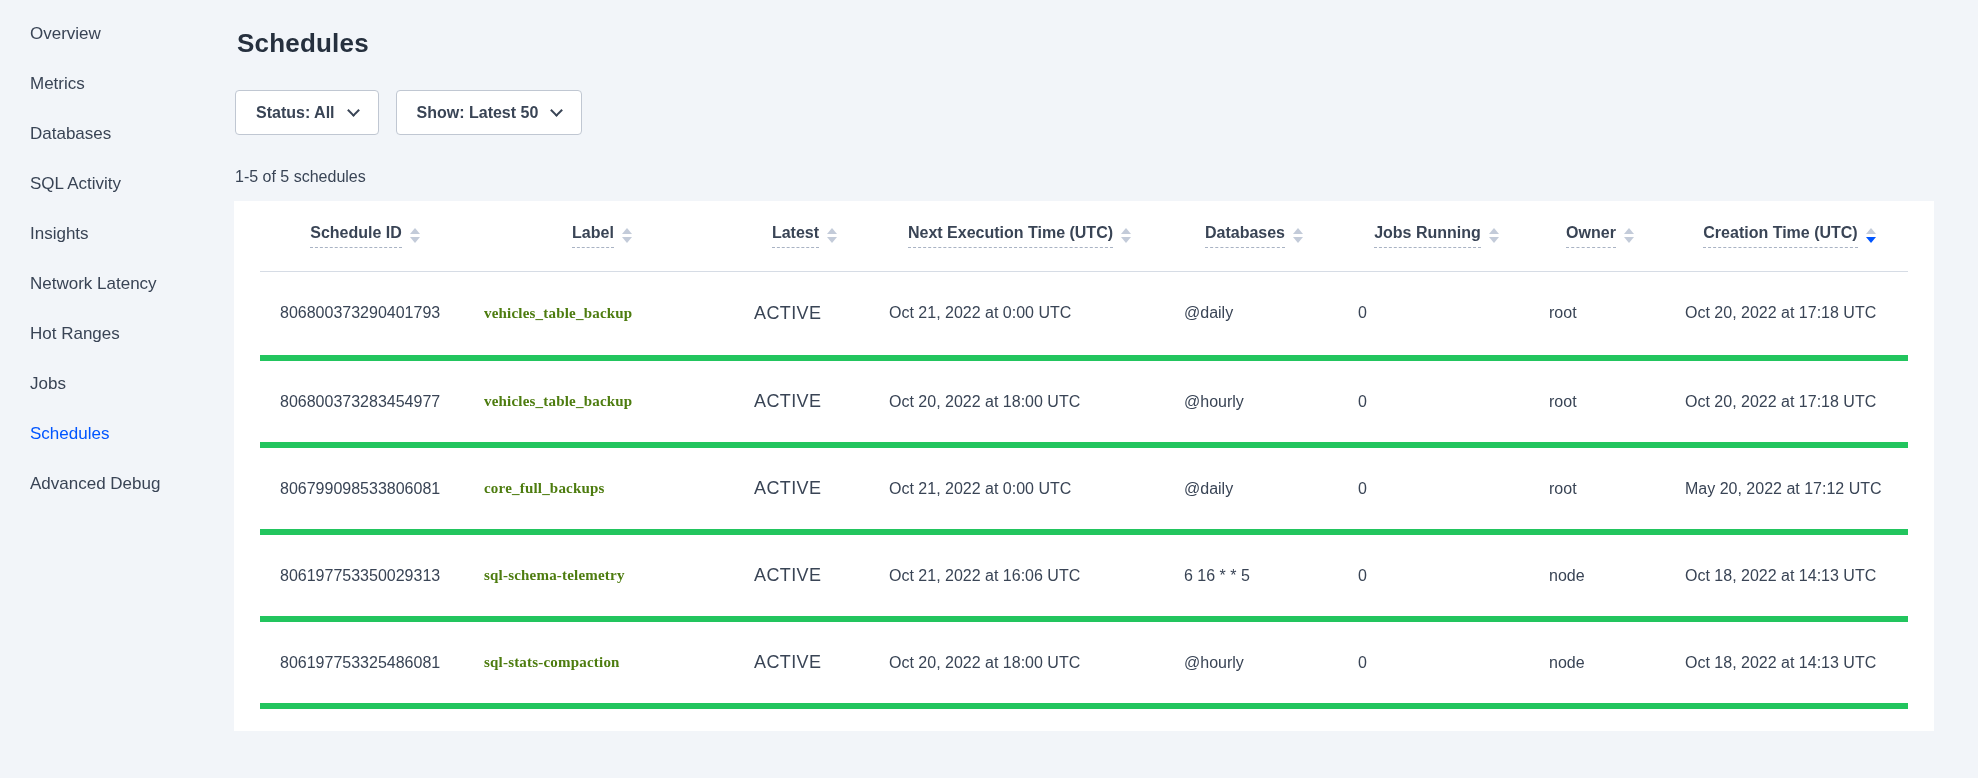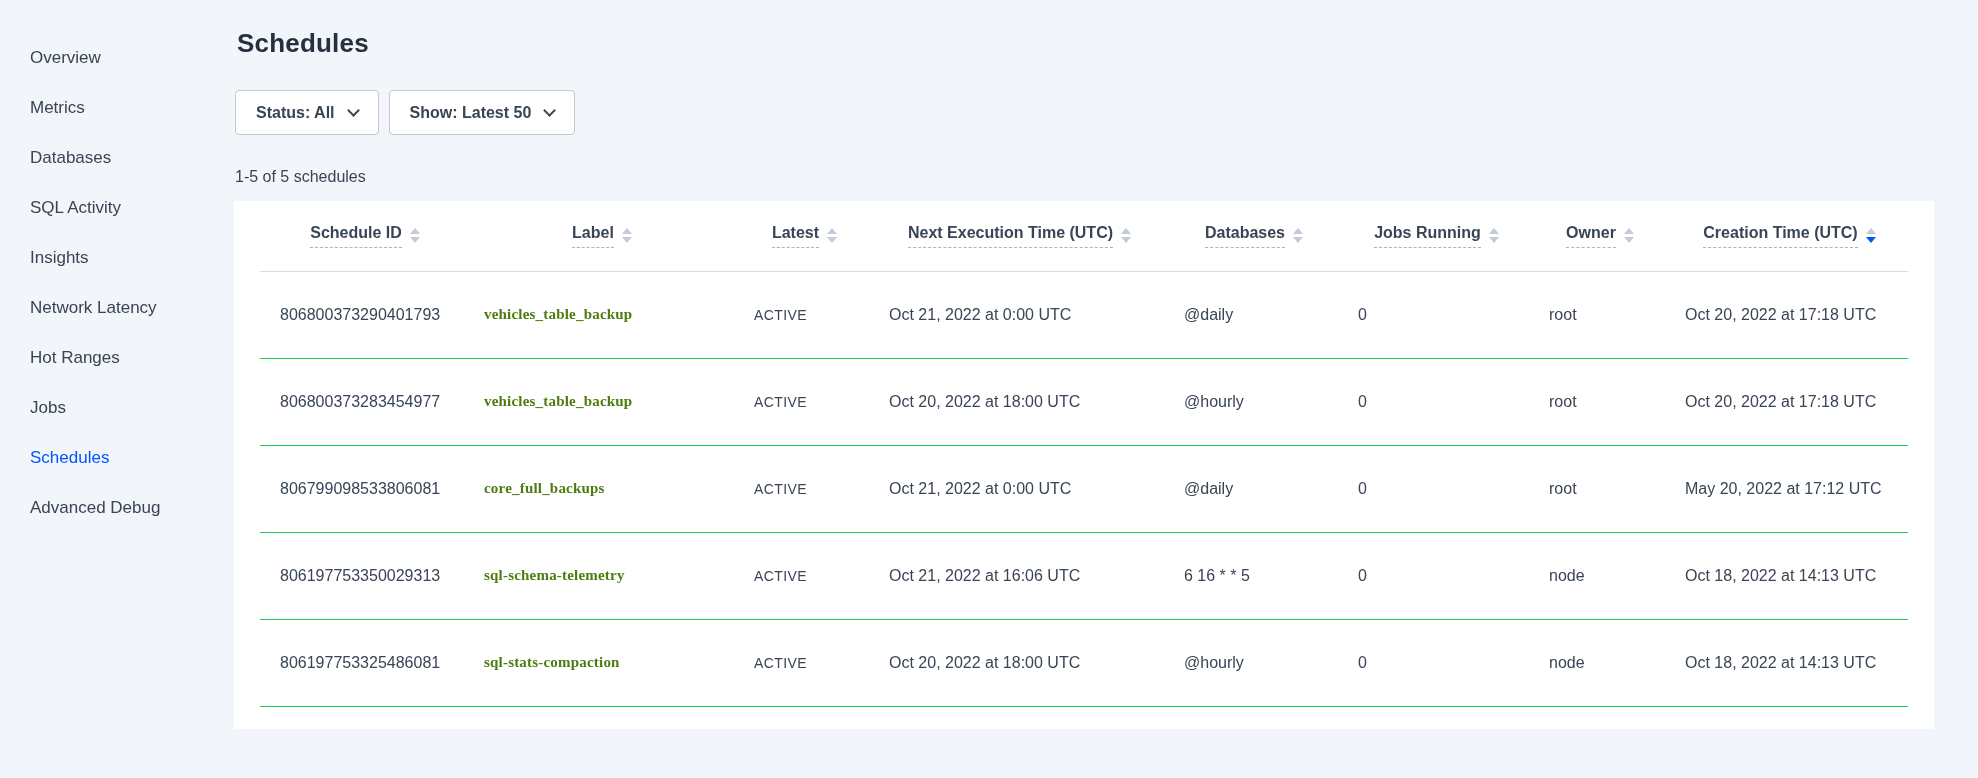--- a/index.html
+++ b/index.html
@@ -8,21 +8,21 @@
     position:relative;
     background:#f2f5f9;
     font-family:"Liberation Sans", sans-serif;
     color:#394455;
     overflow:hidden;
   }
 
   
   .sidebar {
     position:absolute; left:0; top:0; bottom:17px; width:210px;
-    padding:48px 0 0 30px;
+    padding:24px 0 0 30px;
   }
   .nav-item {
     font-size:17px; line-height:20px; margin-bottom:30px;
     color:#394455; cursor:pointer; white-space:nowrap;
   }
   .nav-item.active { color:#0055ff; }
 
   
   .main { position:absolute; left:234px; top:0; }
   .page-title {
@@ -30,21 +30,21 @@
     font-size:26px; font-weight:700; color:#26303e; letter-spacing:.2px;
   }
   .filters { margin:31px 0 0 1px; display:flex; }
   .dropdown {
     height:45px; background:#ffffff;
     border:1px solid #c0c7d2; border-radius:4px;
     display:inline-flex; align-items:center; gap:14px;
     padding:0 20px; cursor:pointer;
     font-size:16px; font-weight:600; color:#394455;
   }
-  .dropdown + .dropdown { margin-left:10px; }
+  .dropdown + .dropdown { margin-left:17px; }
   .chev {
     width:9px; height:9px; margin-top:-4px;
     border-right:2px solid #394455; border-bottom:2px solid #394455;
     transform:rotate(45deg);
   }
   .results-count { margin:33px 0 0 1px; font-size:16px; color:#394455; }
 
   
   .card {
     margin-top:15px; width:1700px; background:#ffffff;
@@ -63,29 +63,29 @@
     overflow:hidden;
   }
   .sorter { display:flex; flex-direction:column; gap:3px; flex:0 0 auto; margin-left:8px; }
   .tri { width:0; height:0; border-left:5px solid transparent; border-right:5px solid transparent; }
   .tri-up   { border-bottom:6px solid #c3cbd9; }
   .tri-down { border-top:6px solid #c3cbd9; }
   th.sorted-desc .tri-down { border-top-color:#0055ff; }
 
   td {
     height:87px; vertical-align:middle;
-    border-bottom:1px solid #22c55e;
+    border-bottom:6px solid #22c55e;
     font-size:16px; color:#394455;
     padding:0 14px 0 20px; white-space:nowrap; overflow:hidden;
   }
   td.mono {
     font-family:Liberation Serif, serif;
     font-size:15px; font-weight:700; color:#4d7c0f; letter-spacing:.2px;
   }
-  td.status { font-size:14px; letter-spacing:.4px; }
+  td.status { font-size:18px; letter-spacing:.4px; }
 </style>
 </head>
 <body>
 
 <nav class="sidebar">
   <div class="nav-item">Overview</div>
   <div class="nav-item">Metrics</div>
   <div class="nav-item">Databases</div>
   <div class="nav-item">SQL Activity</div>
   <div class="nav-item">Insights</div>

